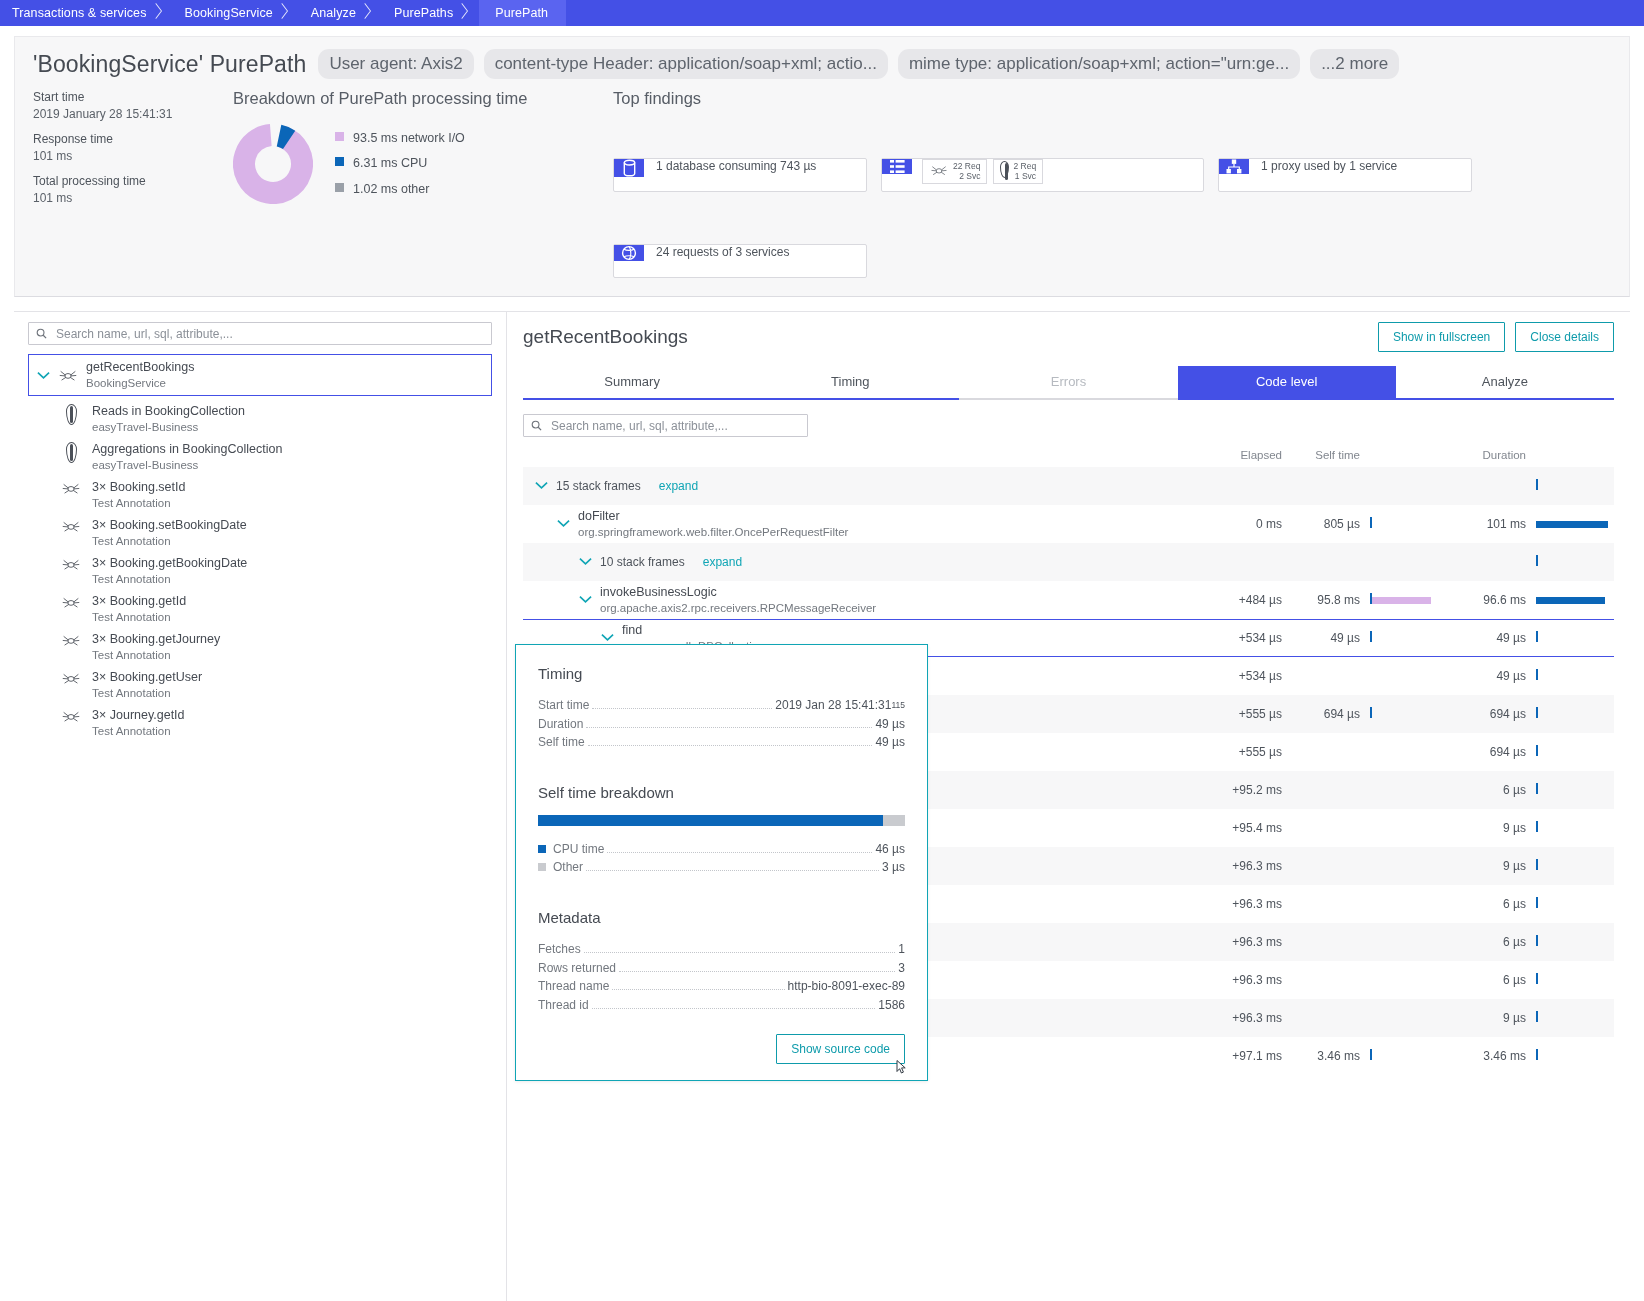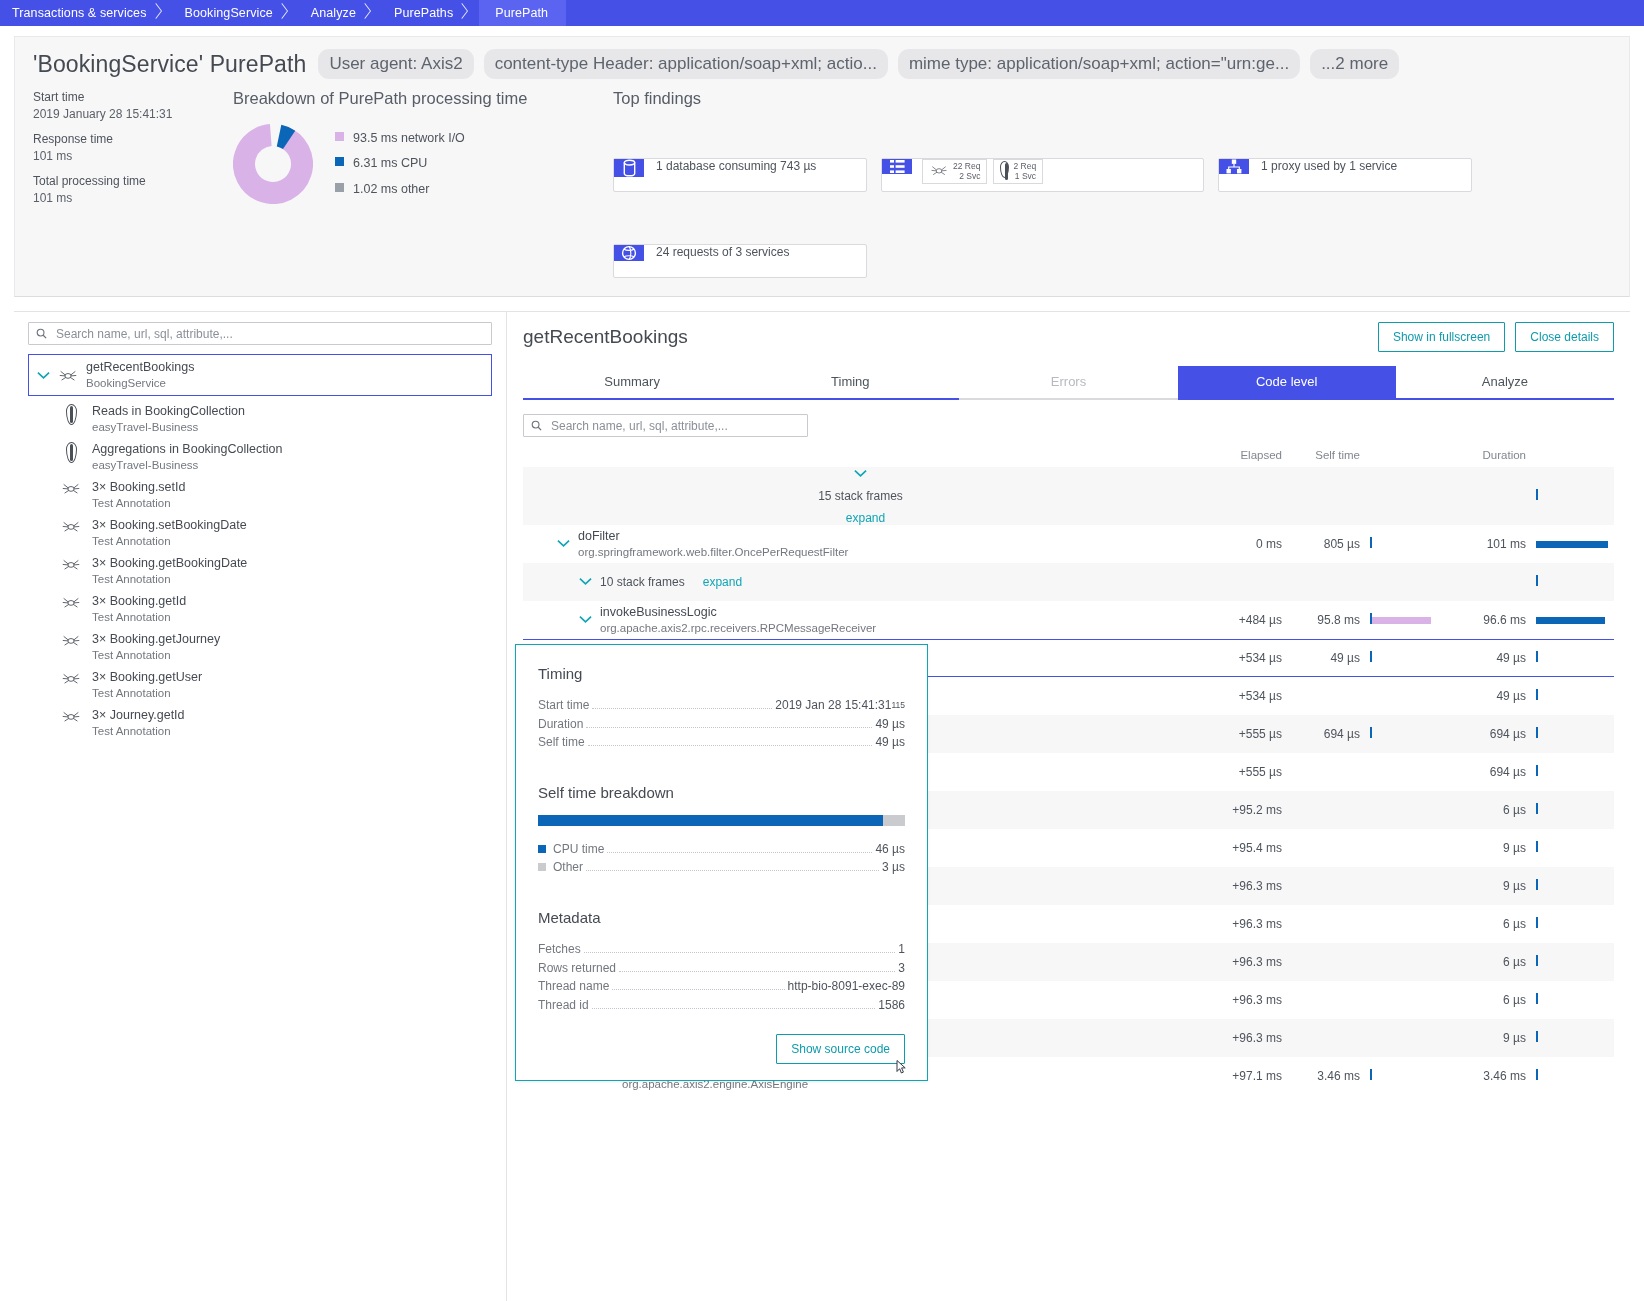--- a/index.html
+++ b/index.html
@@ -499,21 +499,21 @@
       <div class="spacer"></div>
       <div class="c-elapsed">Elapsed</div>
       <div class="c-self">Self time</div>
       <div class="c-selfbar"></div>
       <div class="c-dur">Duration</div>
       <div class="c-durbar"></div>
     </div>
 
     <div class="rows" id="rows">
         <div class="row alt">
-          <div class="label-cell" style="padding-left: 12px; flex-direction: column;">
+          <div class="label-cell" style="padding-left: 12px;">
             <span><svg width="13" height="9" viewBox="0 0 14 9">
                 <path d="M1 1.5 7 7l6-5.5" fill="none" stroke="#10a5b5" stroke-width="1.8"></path>
               </svg></span>
             <span class="stack-row">15 stack frames</span>
             <span class="link" style="margin-left: 10px;">expand</span>
           </div>
           <div class="c-elapsed"></div>
           <div class="c-self"></div>
           <div class="c-selfbar"></div>
           <div class="c-dur"></div>

